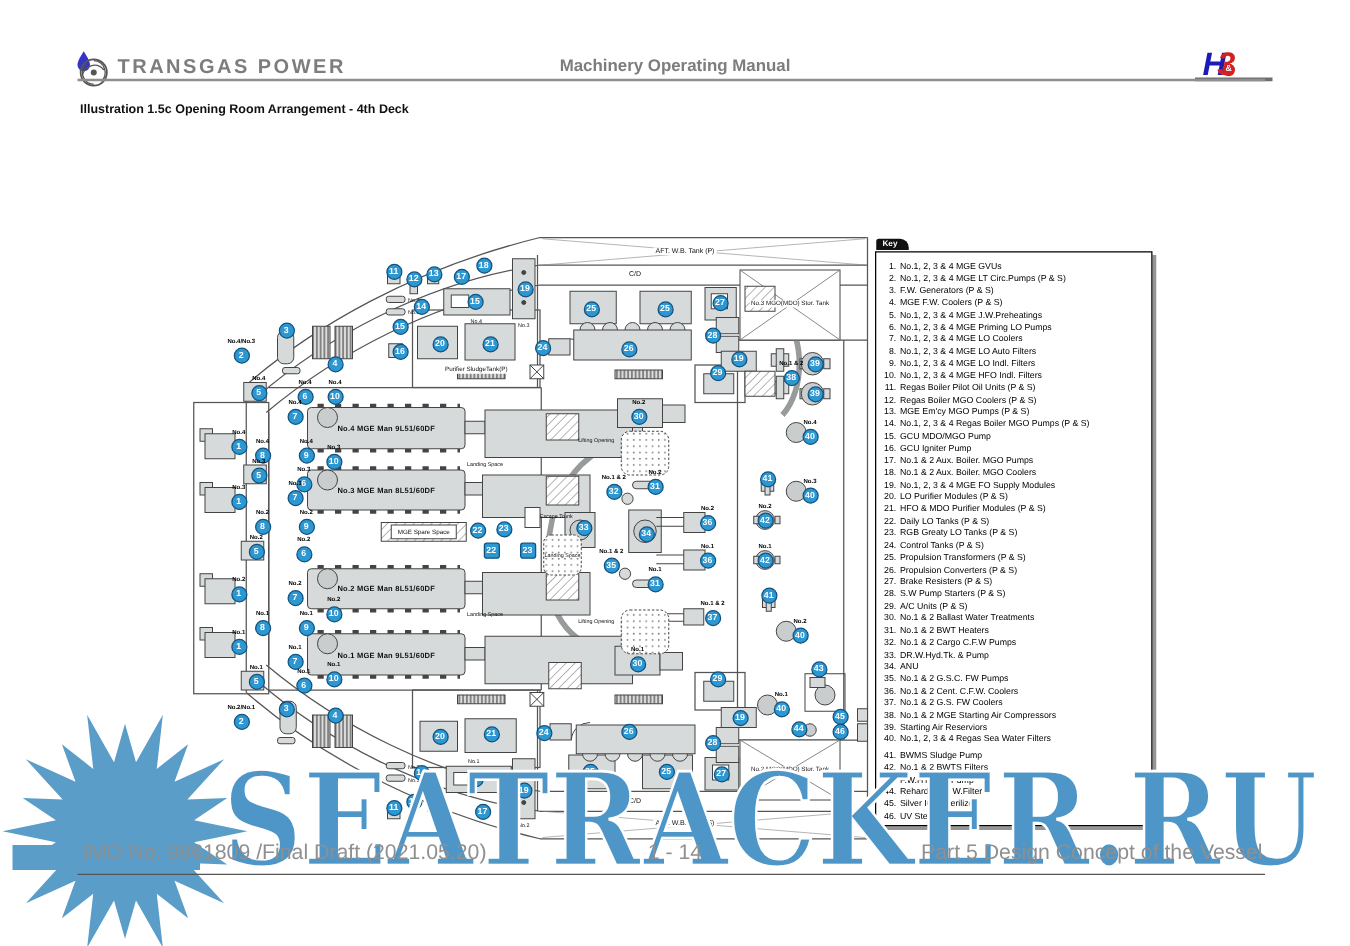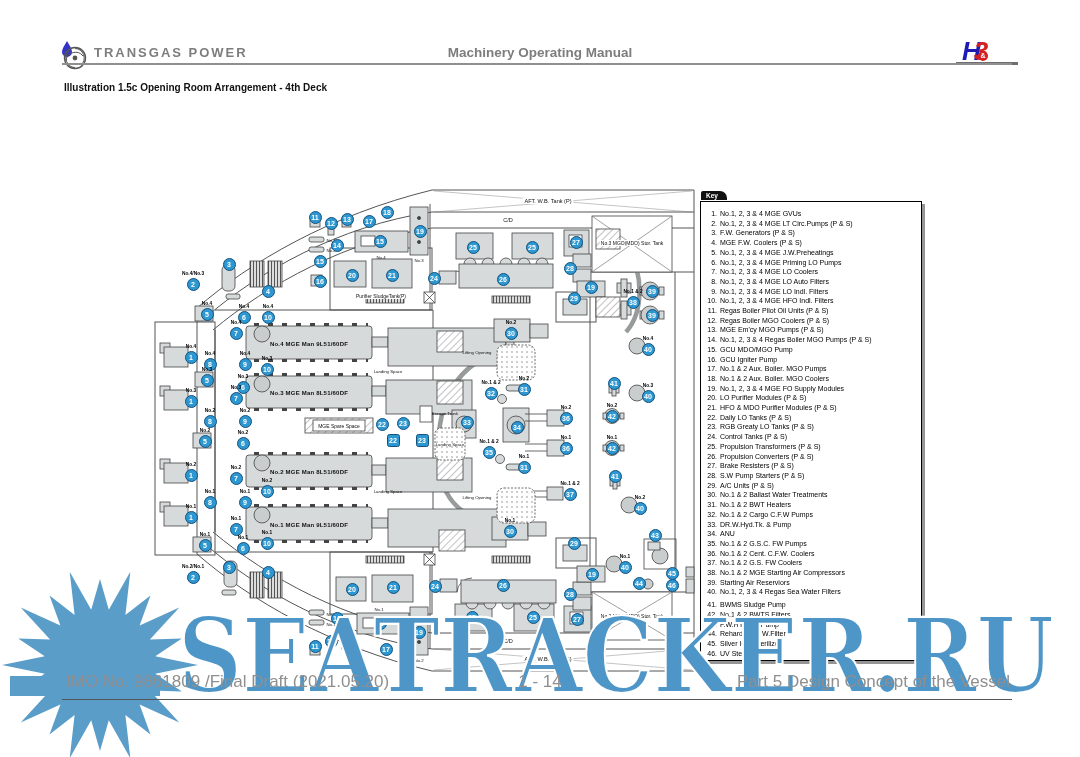--- a/index.html
+++ b/index.html
@@ -1,19 +1,19 @@
 <!DOCTYPE html>
 <html><head>
 <meta charset="utf-8">
 <style>
   html,body{margin:0;padding:0;}
   body{width:1080px;height:757px;position:relative;background:#fff;font-family:"Liberation Sans",sans-serif;overflow:hidden;}
   
   .hdr-rule{position:absolute;left:62px;top:63px;width:950px;border-top:2px solid #8f8f8f;}
-  .company{position:absolute;left:94px;top:45px;font-size:13px;font-weight:bold;color:#7d7d7d;letter-spacing:2px;}
+  .company{position:absolute;left:94px;top:45px;font-size:16px;font-weight:bold;color:#7d7d7d;letter-spacing:2px;}
   .title{position:absolute;left:0;right:0;top:45px;text-align:center;font-size:13.5px;font-weight:bold;color:#7d7d7d;}
   .ill-title{position:absolute;left:64px;top:82px;font-size:10px;font-weight:bold;color:#111;}
   .prop-logo{position:absolute;left:60px;top:40px;}
   .brand{position:absolute;left:962px;top:38px;font-style:italic;font-weight:bold;font-size:26px;line-height:26px;}
   .brand .h{color:#1c1cb4;}
   .brand .three{color:#d42020;margin-left:-7px;}
   .brand .amp{position:absolute;left:16px;top:13px;width:10px;height:10px;border-radius:50%;background:#d42020;color:#fff;font-size:7px;font-style:normal;text-align:center;line-height:10px;}
   .brand-underline{position:absolute;left:956px;top:62px;width:62px;height:3px;background:#6e6e6e;}
   
   .key-tab{position:absolute;left:701px;top:191px;background:#111;color:#fff;font-size:6.5px;font-weight:bold;padding:1px 9px 1px 5px;border-radius:2px 7px 0 0;z-index:3;}

